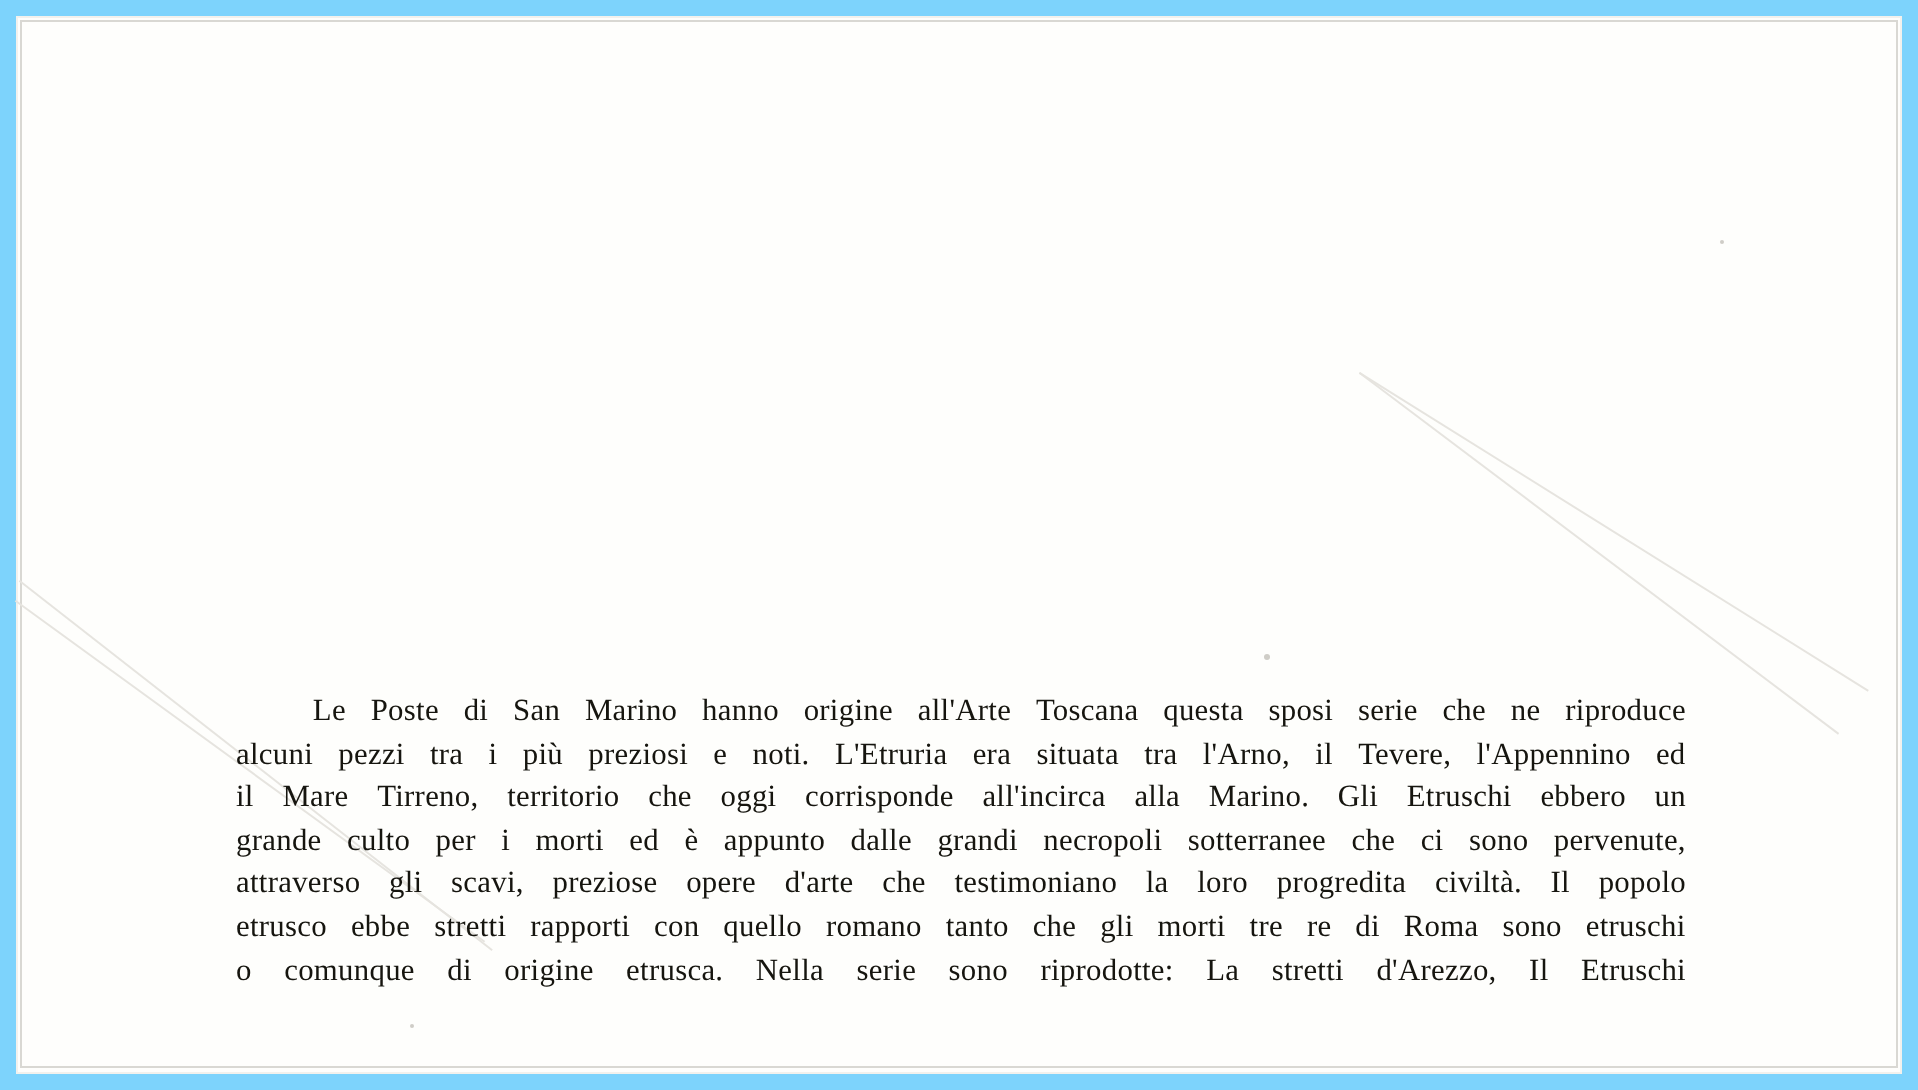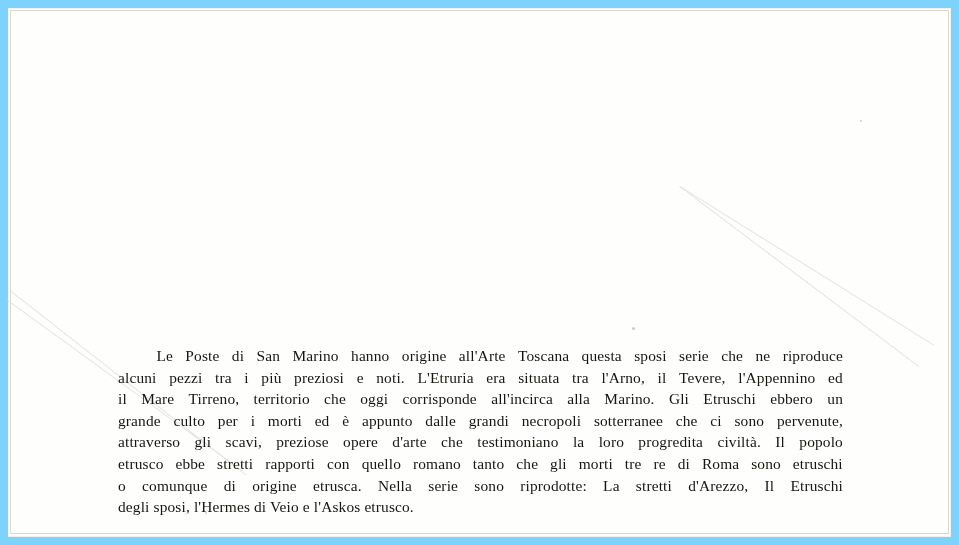--- a/index.html
+++ b/index.html
@@ -242,16 +242,15 @@
           <span>Nella</span>
           <span>serie</span>
           <span>sono</span>
           <span>riprodotte:</span>
           <span>La</span>
           <span>stretti</span>
           <span>d'Arezzo,</span>
           <span>Il</span>
           <span>Etruschi</span>
         </span>
-      <span class="line">degli sposi, l'Hermes di Veio e l'Askos etrusco.</span>
     </p>
   </div>
 </div>
 
 </body></html>

